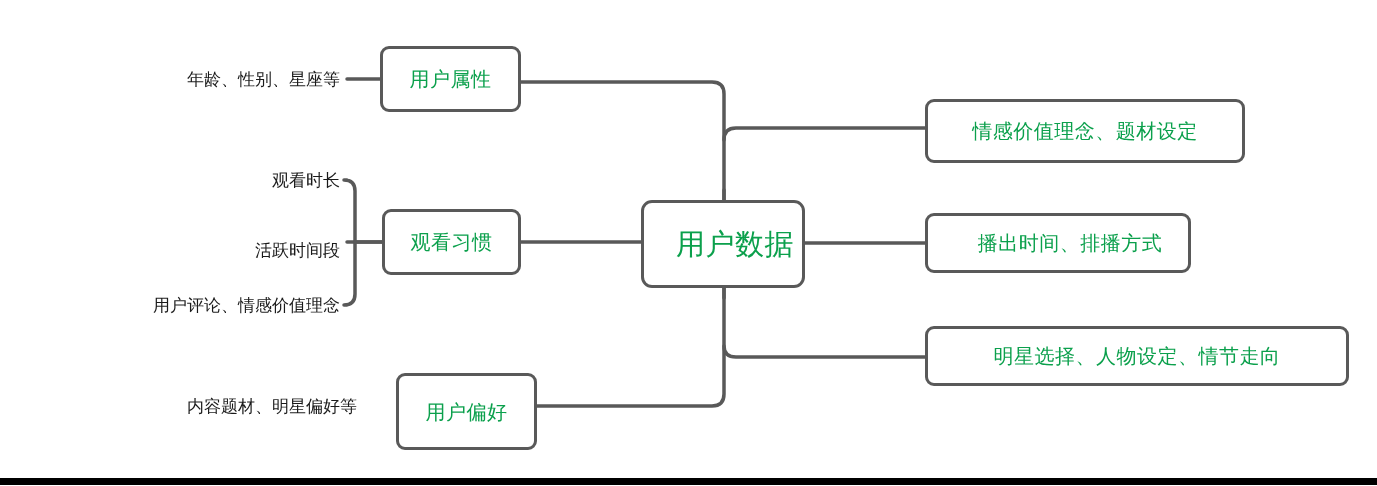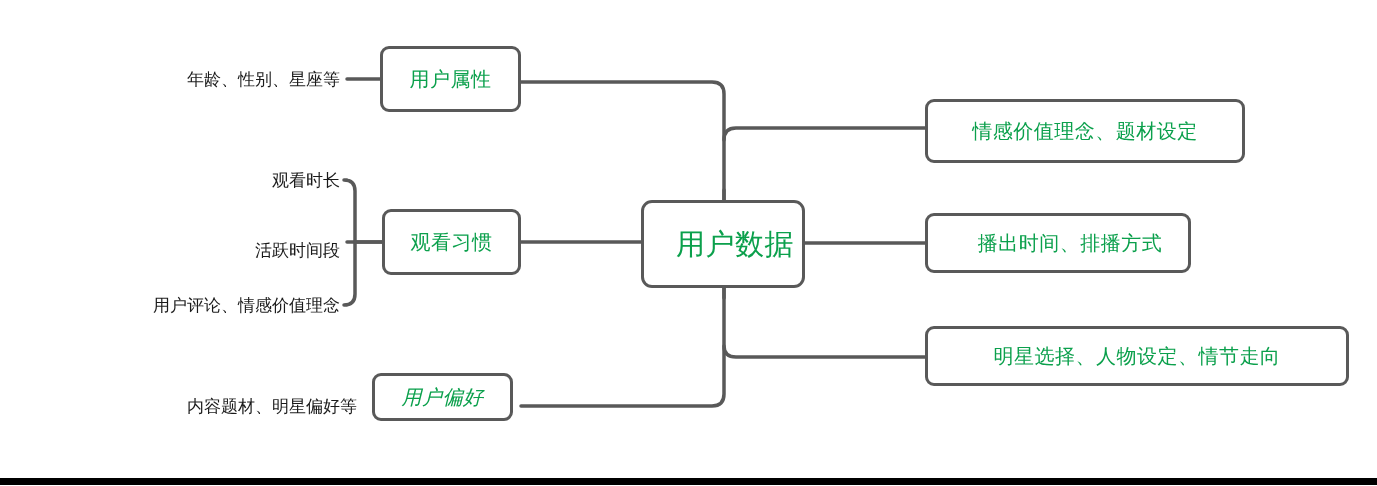--- a/index.html
+++ b/index.html
@@ -101,21 +101,21 @@
   <div class="leaf-label r" style="left:340px; top:250px;">活跃时间段</div>
 
   <div class="leaf-label r" style="left:340px; top:305px;">用户评论、情感价值理念</div>
 
   <div class="leaf-label r" style="left:340px; top:406px;margin-left:17px;">内容题材、明星偏好等</div>
 
   <div class="node" style="left:380px; top:46px; width:141px; height:66px;">用户属性</div>
 
   <div class="node" style="left:382px; top:209px; width:139px; height:66px;">观看习惯</div>
 
-  <div class="node" style="left:372px; top:373px; width:141px; height:48px;font-style:italic;">用户偏好</div>
+  <div class="node" style="left:396px; top:373px; width:141px; height:77px;">用户偏好</div>
 
   <div class="node center" style="left:641px; top:200px; width:164px; height:88px;padding-left:24px;">用户数据</div>
 
   <div class="node" style="left:925px; top:99px; width:320px; height:64px;">情感价值理念、题材设定</div>
 
   <div class="node" style="left:925px; top:213px; width:266px; height:60px;padding-left:24px;">播出时间、排播方式</div>
 
   <div class="node" style="left:925px; top:326px; width:424px; height:60px;">明星选择、人物设定、情节走向</div>
 
   <div id="bottom-bar" style="top:478px;"></div>

